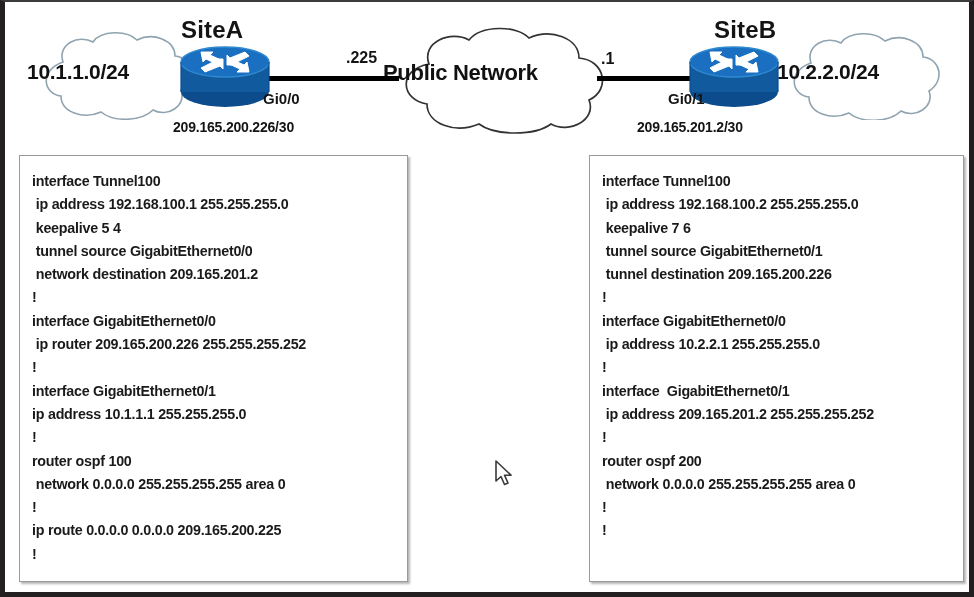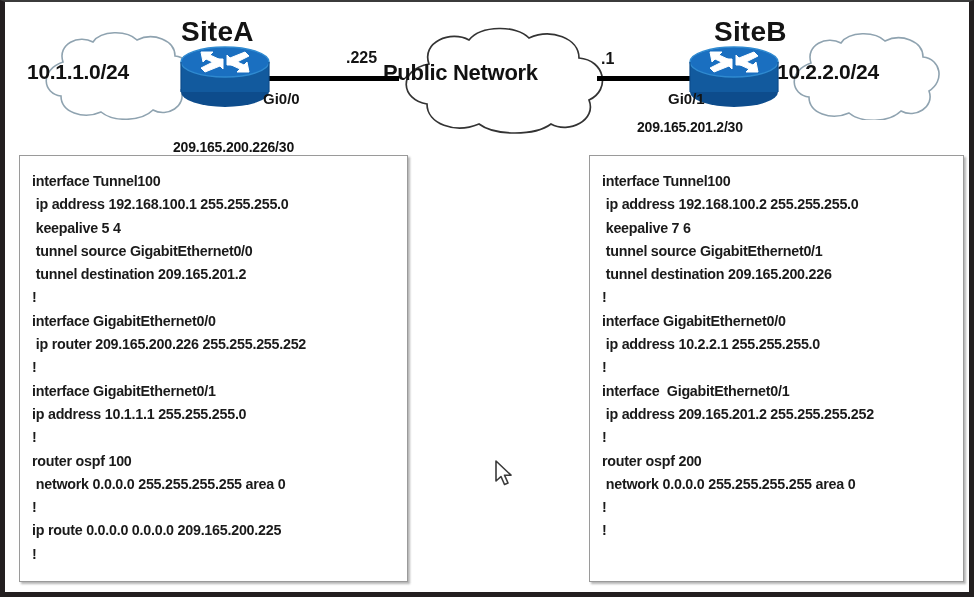--- a/index.html
+++ b/index.html
@@ -50,21 +50,21 @@
   }
 
   .router { position: absolute; }
 
   .topo-text {
     position: absolute;
     color: #141414;
     white-space: nowrap;
   }
   .site-name {
-    font-size: 28px;
+    font-size: 24px;
     font-weight: 700;
     letter-spacing: 0.2px;
   }
   .iface-label {
     font-size: 15px;
     font-weight: 600;
   }
   .dot-label {
     font-size: 16px;
     font-weight: 700;
@@ -140,21 +140,21 @@
       <path d="M2,20 L2,50 M90,20 L90,50" stroke="#0d4c8c" stroke-width="1.2"></path>
       <g fill="#ffffff" stroke="#ffffff" stroke-width="1">
         <path d="M22,10 L34,10 L31,13 L44,19 L40,23 L27,17 L24,20 Z"></path>
         <path d="M70,30 L58,30 L61,27 L48,21 L52,17 L65,23 L68,20 Z"></path>
         <path d="M26,30 L22,26 L34,20 L31,17 L44,17 L44,27 L41,24 Z"></path>
         <path d="M66,10 L70,14 L58,20 L61,23 L48,23 L48,13 L51,16 Z"></path>
       </g>
     </svg>
     <div class="topo-text site-name" style="left:176px; top:14px;">SiteA</div>
     <div class="topo-text iface-label" style="left:258px; top:88px;">Gi0/0</div>
-    <div class="topo-text subnet-label" style="left:168px; top:117px;margin-top:20px;">209.165.200.226/30</div>
+    <div class="topo-text subnet-label" style="left:168px; top:117px;">209.165.200.226/30</div>
     <div class="topo-text dot-label" style="left:341px; top:47px;">.225</div>
 
     <svg class="router" style="left:683px; top:40px;" width="92" height="68" viewBox="0 0 92 68">
       <ellipse cx="46" cy="50" rx="44" ry="15" fill="#0d4c8c"></ellipse>
       <rect x="2" y="20" width="88" height="30" fill="#125a9e"></rect>
       <ellipse cx="46" cy="20" rx="44" ry="15" fill="#1a6fc0"></ellipse>
       <ellipse cx="46" cy="20" rx="44" ry="15" fill="none" stroke="#2f8ad0" stroke-width="1.4"></ellipse>
       <path d="M2,20 L2,50 M90,20 L90,50" stroke="#0d4c8c" stroke-width="1.2"></path>
       <g fill="#ffffff" stroke="#ffffff" stroke-width="1">
         <path d="M22,10 L34,10 L31,13 L44,19 L40,23 L27,17 L24,20 Z"></path>
@@ -168,21 +168,21 @@
     <div class="topo-text subnet-label" style="left:632px; top:117px;">209.165.201.2/30</div>
     <div class="topo-text dot-label" style="left:596px; top:48px;">.1</div>
   </div>
 
   <div class="config-box" style="left:14px; top:153px; width:389px; height:427px;">
     <div id="cfg-left">
         <div class="config-line">interface Tunnel100</div>
         <div class="config-line"> ip address 192.168.100.1 255.255.255.0</div>
         <div class="config-line"> keepalive 5 4</div>
         <div class="config-line"> tunnel source GigabitEthernet0/0</div>
-        <div class="config-line"> tunnel destination 209.165.201.2</div>
+        <div class="config-line"> network destination 209.165.201.2</div>
         <div class="config-line">!</div>
         <div class="config-line">interface GigabitEthernet0/0</div>
         <div class="config-line"> ip router 209.165.200.226 255.255.255.252</div>
         <div class="config-line">!</div>
         <div class="config-line">interface GigabitEthernet0/1</div>
         <div class="config-line">ip address 10.1.1.1 255.255.255.0</div>
         <div class="config-line">!</div>
         <div class="config-line">router ospf 100</div>
         <div class="config-line"> network 0.0.0.0 255.255.255.255 area 0</div>
         <div class="config-line">!</div>

